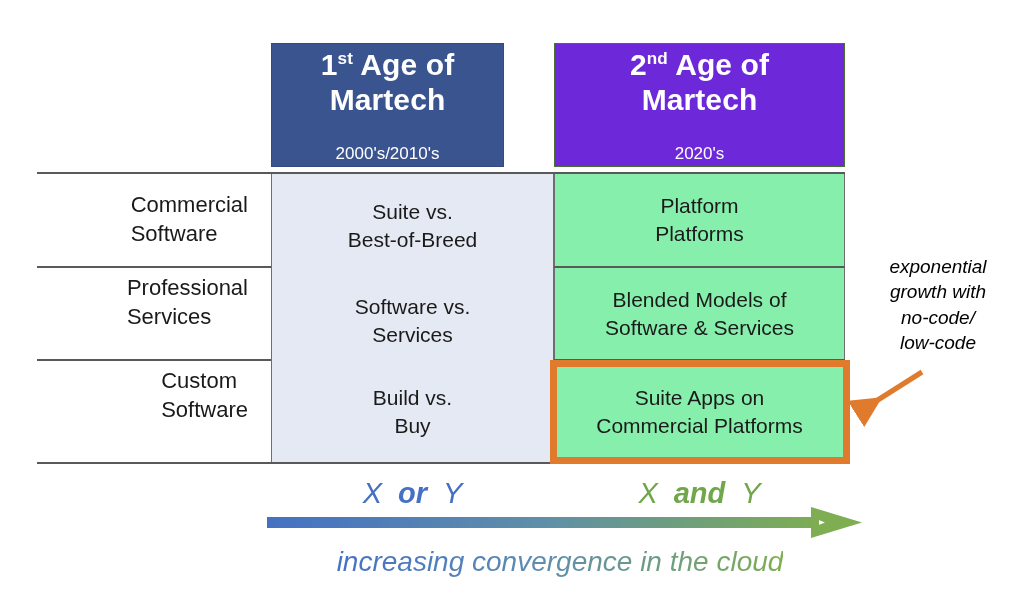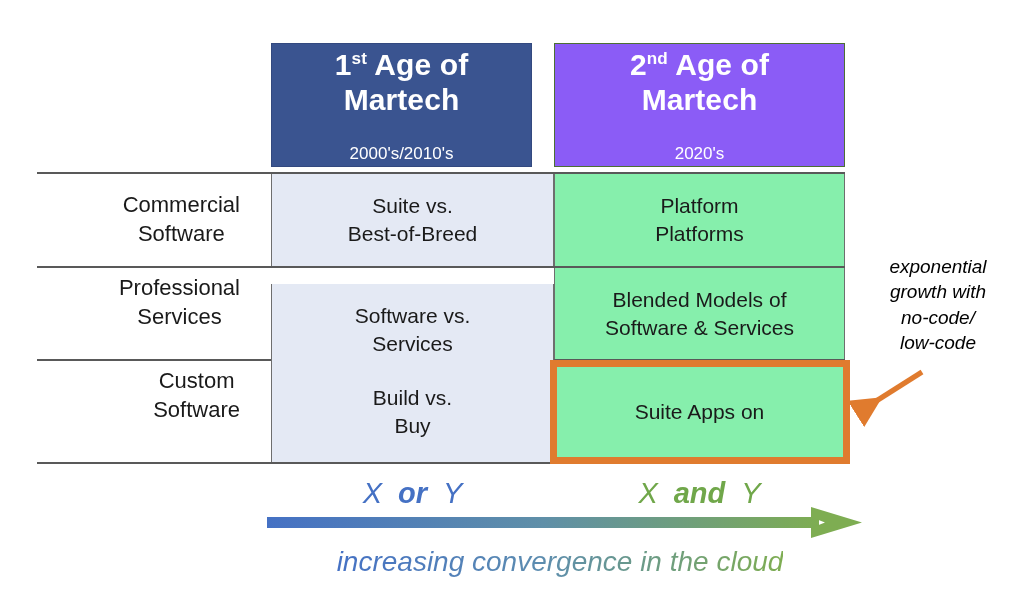--- a/index.html
+++ b/index.html
@@ -47,40 +47,40 @@
     font-weight: bold;
   }
   .hdr .hdr-sub {
     font-size: 17px;
     font-weight: normal;
     margin-top: 27px;
     line-height: 1.1;
   }
 
   #hdr-1 {
-    left: 271px; top: 43px; width: 261px; height: 124px;
+    left: 271px; top: 43px; width: 233px; height: 124px;
     background: #3a5490;
     border: 1px solid #33497f;
   }
   #hdr-2 {
     left: 554px; top: 43px; width: 291px; height: 124px;
-    background: #8b5cf6;
+    background: #6d28d9;
     border: 1px solid #4d6f34;
   }
 
   .rowlabel {
     position: absolute;
     box-sizing: border-box;
     left: 37px;
     width: 234px;
     display: flex;
     align-items: center;
     justify-content: flex-end;
-    text-align: center;
-    padding-right: 31px;
+    text-align: left;
+    padding-right: 23px;
     font-size: 22px;
     line-height: 1.3;
     color: #1a1a1a;
   }
 
   .cell {
     position: absolute;
     box-sizing: border-box;
     display: flex;
     align-items: center;
@@ -187,45 +187,45 @@
   </div>
 
   <div class="hrule" style="top:172px"></div>
   <div class="hrule" style="top:266px"></div>
   <div class="hrule" style="top:359px"></div>
   <div class="hrule" style="top:462px"></div>
 
   <div class="rowlabel" style="top:174px; height:92px">
     <span><span>Commercial</span><br><span>Software</span></span>
   </div>
-  <div class="cell c1" style="top:174px; height:92px">
+  <div class="cell c1" style="top:174px; height:103px">
     <span><span>Suite vs.</span><br><span>Best-of-Breed</span></span>
   </div>
   <div class="cell c2" style="top:174px; height:92px">
     <span><span>Platform</span><br><span>Platforms</span></span>
   </div>
 
   <div class="rowlabel" style="top:257px; height:91px">
     <span><span>Professional</span><br><span>Services</span></span>
   </div>
-  <div class="cell c1" style="top:284px; height:91px">
+  <div class="cell c1" style="top:275px; height:91px">
     <span><span>Software vs.</span><br><span>Services</span></span>
   </div>
   <div class="cell c2" style="top:268px; height:91px">
     <span><span>Blended Models of</span><br><span>Software &amp; Services</span></span>
   </div>
 
   <div class="rowlabel" style="top:344px; height:103px">
     <span><span>Custom</span><br><span>Software</span></span>
   </div>
   <div class="cell c1" style="top:361px; height:101px">
     <span><span>Build vs.</span><br><span>Buy</span></span>
   </div>
   <div class="cell c2" style="top:361px; height:101px">
-    <span><span>Suite Apps on</span><br></span>
+    <span><span>Suite Apps on</span><br><span>Commercial Platforms</span></span>
   </div>
 
   <div id="highlight-box"></div>
 
   <div id="annotation">
     <span>exponential</span><br>
     <span>growth with</span><br>
     <span>no-code/</span><br>
     <span>low-code</span>
   </div>

